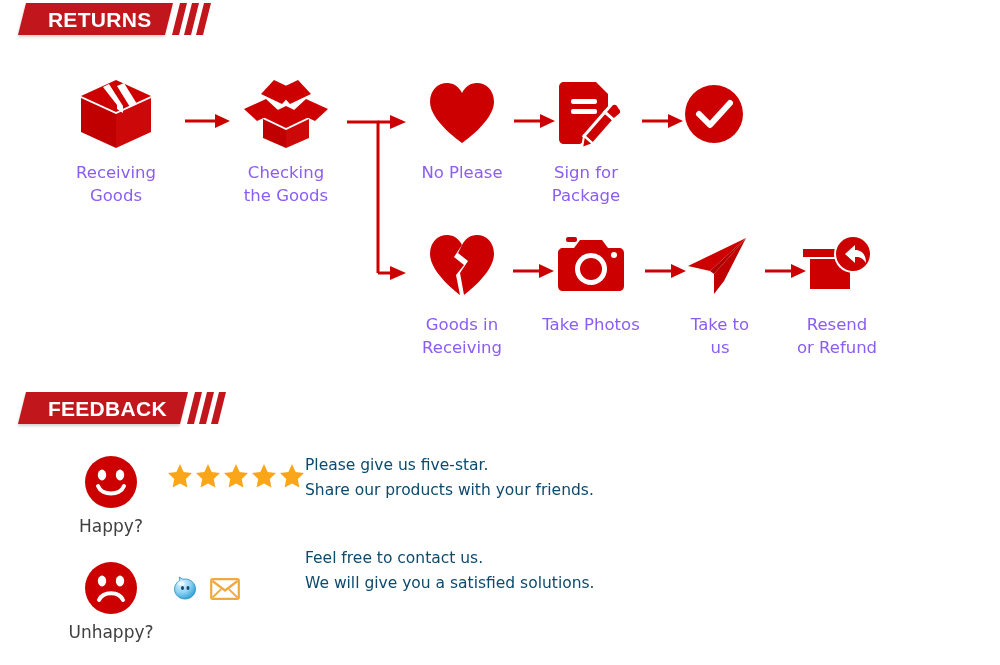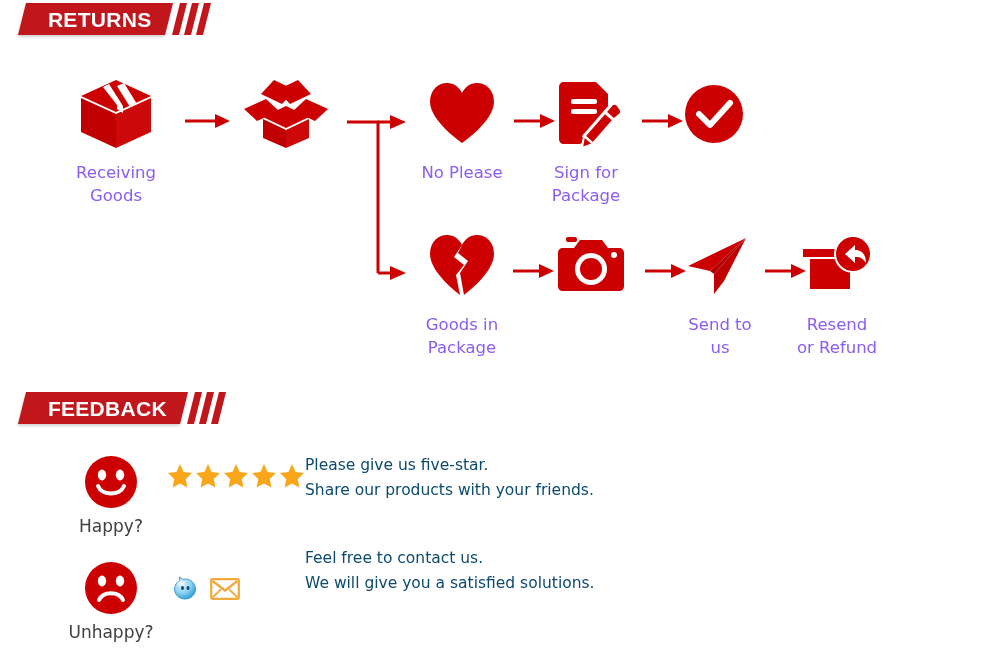--- a/index.html
+++ b/index.html
@@ -156,20 +156,22 @@
         <path d="M45 28 L68 39 L45 50 L22 39 Z"></path>
         <path d="M22 41 L45 52 L45 70 L22 60 Z" fill="#c00000"></path>
         <path d="M68 41 L45 52 L45 70 L68 60 Z" fill="#cc0808"></path>
         <path d="M41 26 L20 16 L33 2 L54 12 Z"></path>
         <path d="M49 26 L70 16 L57 2 L36 12 Z"></path>
         <path d="M38 33 L16 43 L3 31 L25 21 Z"></path>
         <path d="M52 33 L74 43 L87 31 L65 21 Z"></path>
       </g>
     </svg>
   </div>
+  <div class="flow-label">Checking
+the Goods</div>
 </div>
 
 <div class="arrow" style="left:346px; top:112px;">
   <svg width="62" height="172" viewBox="0 0 62 172" aria-hidden="true">
 
     <path d="M1 10 H33" stroke="#cc0000" stroke-width="3" fill="none"></path>
 
     <path d="M32 10 V161" stroke="#cc0000" stroke-width="3" fill="none"></path>
 
     <path d="M32 10 H48" stroke="#cc0000" stroke-width="3" fill="none"></path>
@@ -230,58 +232,59 @@
 </div>
 
 <div class="flow-node" style="left:387px; top:228px;">
   <div class="flow-icon">
     <svg width="72" height="66" viewBox="0 0 72 66" aria-hidden="true">
       <path d="M34 62 C34 62 4 40 4 21 C4 9 12 2 21 2 C28 2 33 6 36 12 L28 24 L38 32 L30 42 L34 62 Z" fill="#cc0000"></path>
       <path d="M38 62 C38 62 68 40 68 21 C68 9 60 2 51 2 C44 2 39 6 36 12 L32 20 L42 28 L34 40 L38 62 Z" fill="#cc0000"></path>
     </svg>
   </div>
   <div class="flow-label">Goods in
-Package</div>
+Receiving</div>
 </div>
 
 <div class="arrow" style="left:512px; top:262px;">
   <svg width="44" height="18" viewBox="0 0 44 18" aria-hidden="true">
     <path d="M1 9 H30" stroke="#cc0000" stroke-width="3" fill="none"></path>
     <path d="M27 2 L42 9 L27 16 Z" fill="#cc0000"></path>
   </svg>
 </div>
 
 <div class="flow-node" style="left:516px; top:228px;">
   <div class="flow-icon">
     <svg width="74" height="60" viewBox="0 0 74 60" aria-hidden="true">
       <path d="M9 12 H20 L26 4 H48 L54 12 H65 C68 12 70 14 70 17 V50 C70 53 68 55 65 55 H9 C6 55 4 53 4 50 V17 C4 14 6 12 9 12 Z" fill="#cc0000"></path>
       <circle cx="37" cy="33" r="16" fill="#ffffff"></circle>
       <circle cx="37" cy="33" r="11" fill="#cc0000"></circle>
       <circle cx="60" cy="19" r="3" fill="#ffffff"></circle>
       <rect x="12" y="1" width="11" height="5" rx="2" fill="#cc0000"></rect>
     </svg>
   </div>
+  <div class="flow-label">Take Photos</div>
 </div>
 
 <div class="arrow" style="left:644px; top:262px;">
   <svg width="44" height="18" viewBox="0 0 44 18" aria-hidden="true">
     <path d="M1 9 H30" stroke="#cc0000" stroke-width="3" fill="none"></path>
     <path d="M27 2 L42 9 L27 16 Z" fill="#cc0000"></path>
   </svg>
 </div>
 
 <div class="flow-node" style="left:645px; top:228px;">
   <div class="flow-icon">
     <svg width="72" height="60" viewBox="0 0 72 60" aria-hidden="true">
       <path d="M62 2 L4 30 L26 35 Z" fill="#cc0000"></path>
       <path d="M62 2 L30 38 L30 58 L40 45 Z" fill="#c00000"></path>
       <path d="M62 2 L26 35 L30 38 Z" fill="#b00000"></path>
     </svg>
   </div>
-  <div class="flow-label">Send to
+  <div class="flow-label">Take to
 us</div>
 </div>
 
 <div class="arrow" style="left:764px; top:262px;">
   <svg width="44" height="18" viewBox="0 0 44 18" aria-hidden="true">
     <path d="M1 9 H30" stroke="#cc0000" stroke-width="3" fill="none"></path>
     <path d="M27 2 L42 9 L27 16 Z" fill="#cc0000"></path>
   </svg>
 </div>
 

